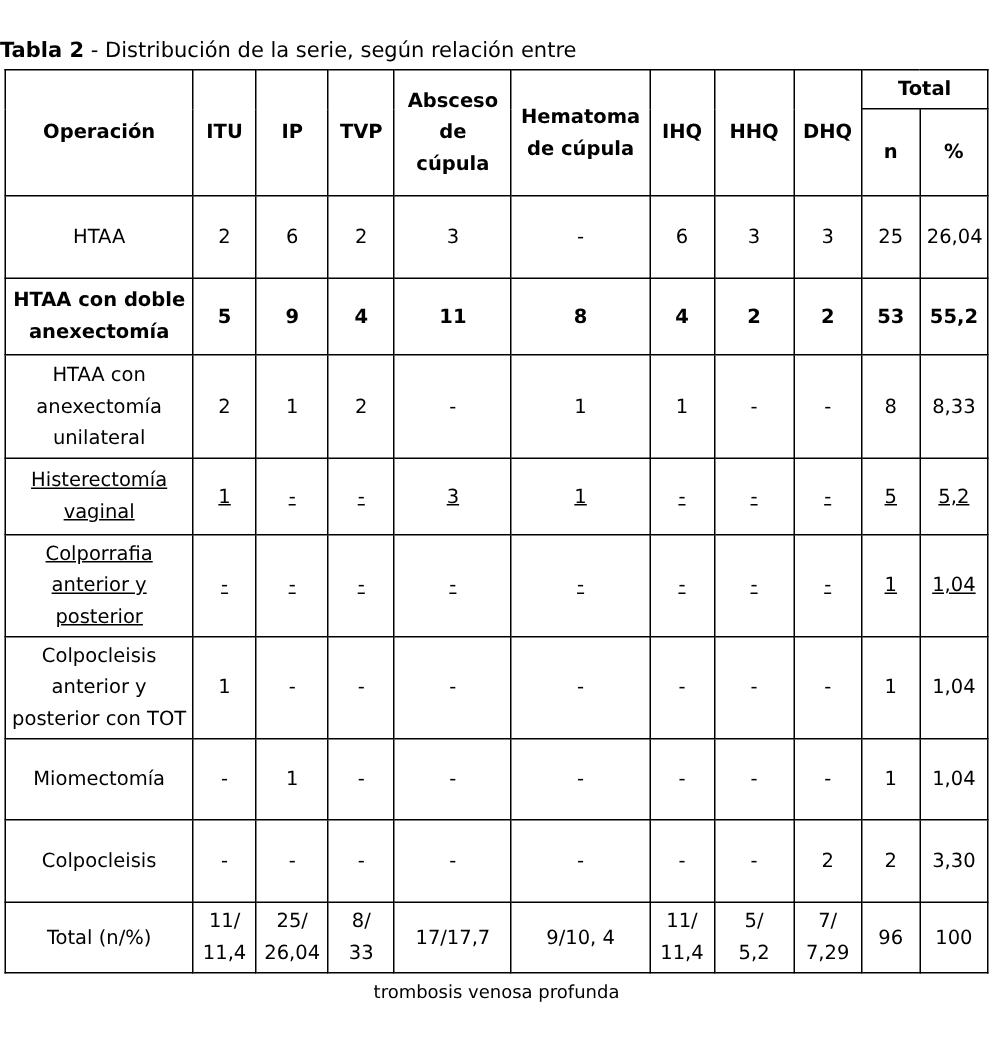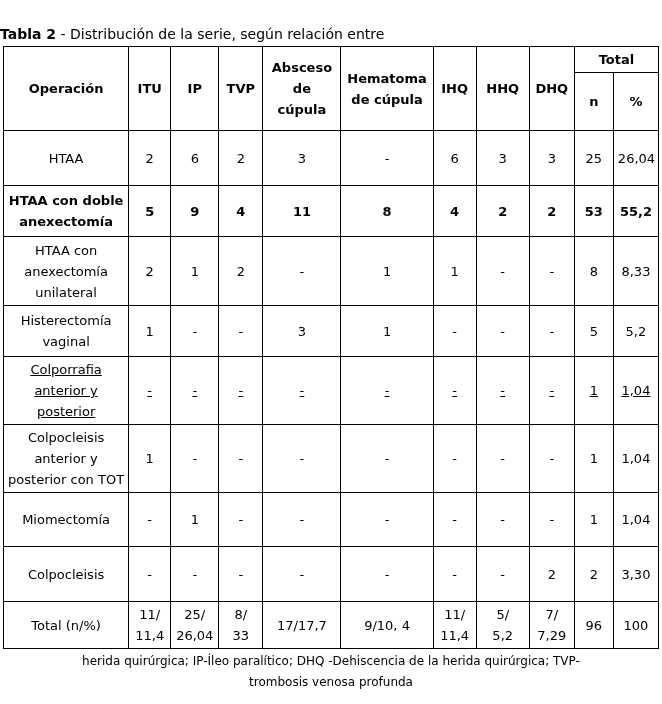--- a/index.html
+++ b/index.html
@@ -134,21 +134,21 @@
         <td class="val-cell">1</td>
         <td class="val-cell">2</td>
         <td class="val-cell">-</td>
         <td class="val-cell">1</td>
         <td class="val-cell">1</td>
         <td class="val-cell">-</td>
         <td class="val-cell">-</td>
         <td class="val-cell">8</td>
         <td class="val-cell">8,33</td>
       </tr>
-      <tr style="height: 51px;">
+      <tr style="height: 51px; text-decoration: underline;">
         <td class="op-cell">Histerectomía vaginal</td>
         <td class="val-cell">1</td>
         <td class="val-cell">-</td>
         <td class="val-cell">-</td>
         <td class="val-cell">3</td>
         <td class="val-cell">1</td>
         <td class="val-cell">-</td>
         <td class="val-cell">-</td>
         <td class="val-cell">-</td>
         <td class="val-cell">5</td>
@@ -222,15 +222,14 @@
 5,2</td>
         <td class="val-cell">7/
 7,29</td>
         <td class="val-cell">96</td>
         <td class="val-cell">100</td>
       </tr>
     </tbody>
 </table>
 
 <div class="footnote">
-  <div>herida quirúrgica;  IP-Íleo paralítico; DHQ -Dehiscencia de la herida quirúrgica; TVP-</div>
   <div>trombosis venosa profunda</div>
 </div>
 
 </body></html>

